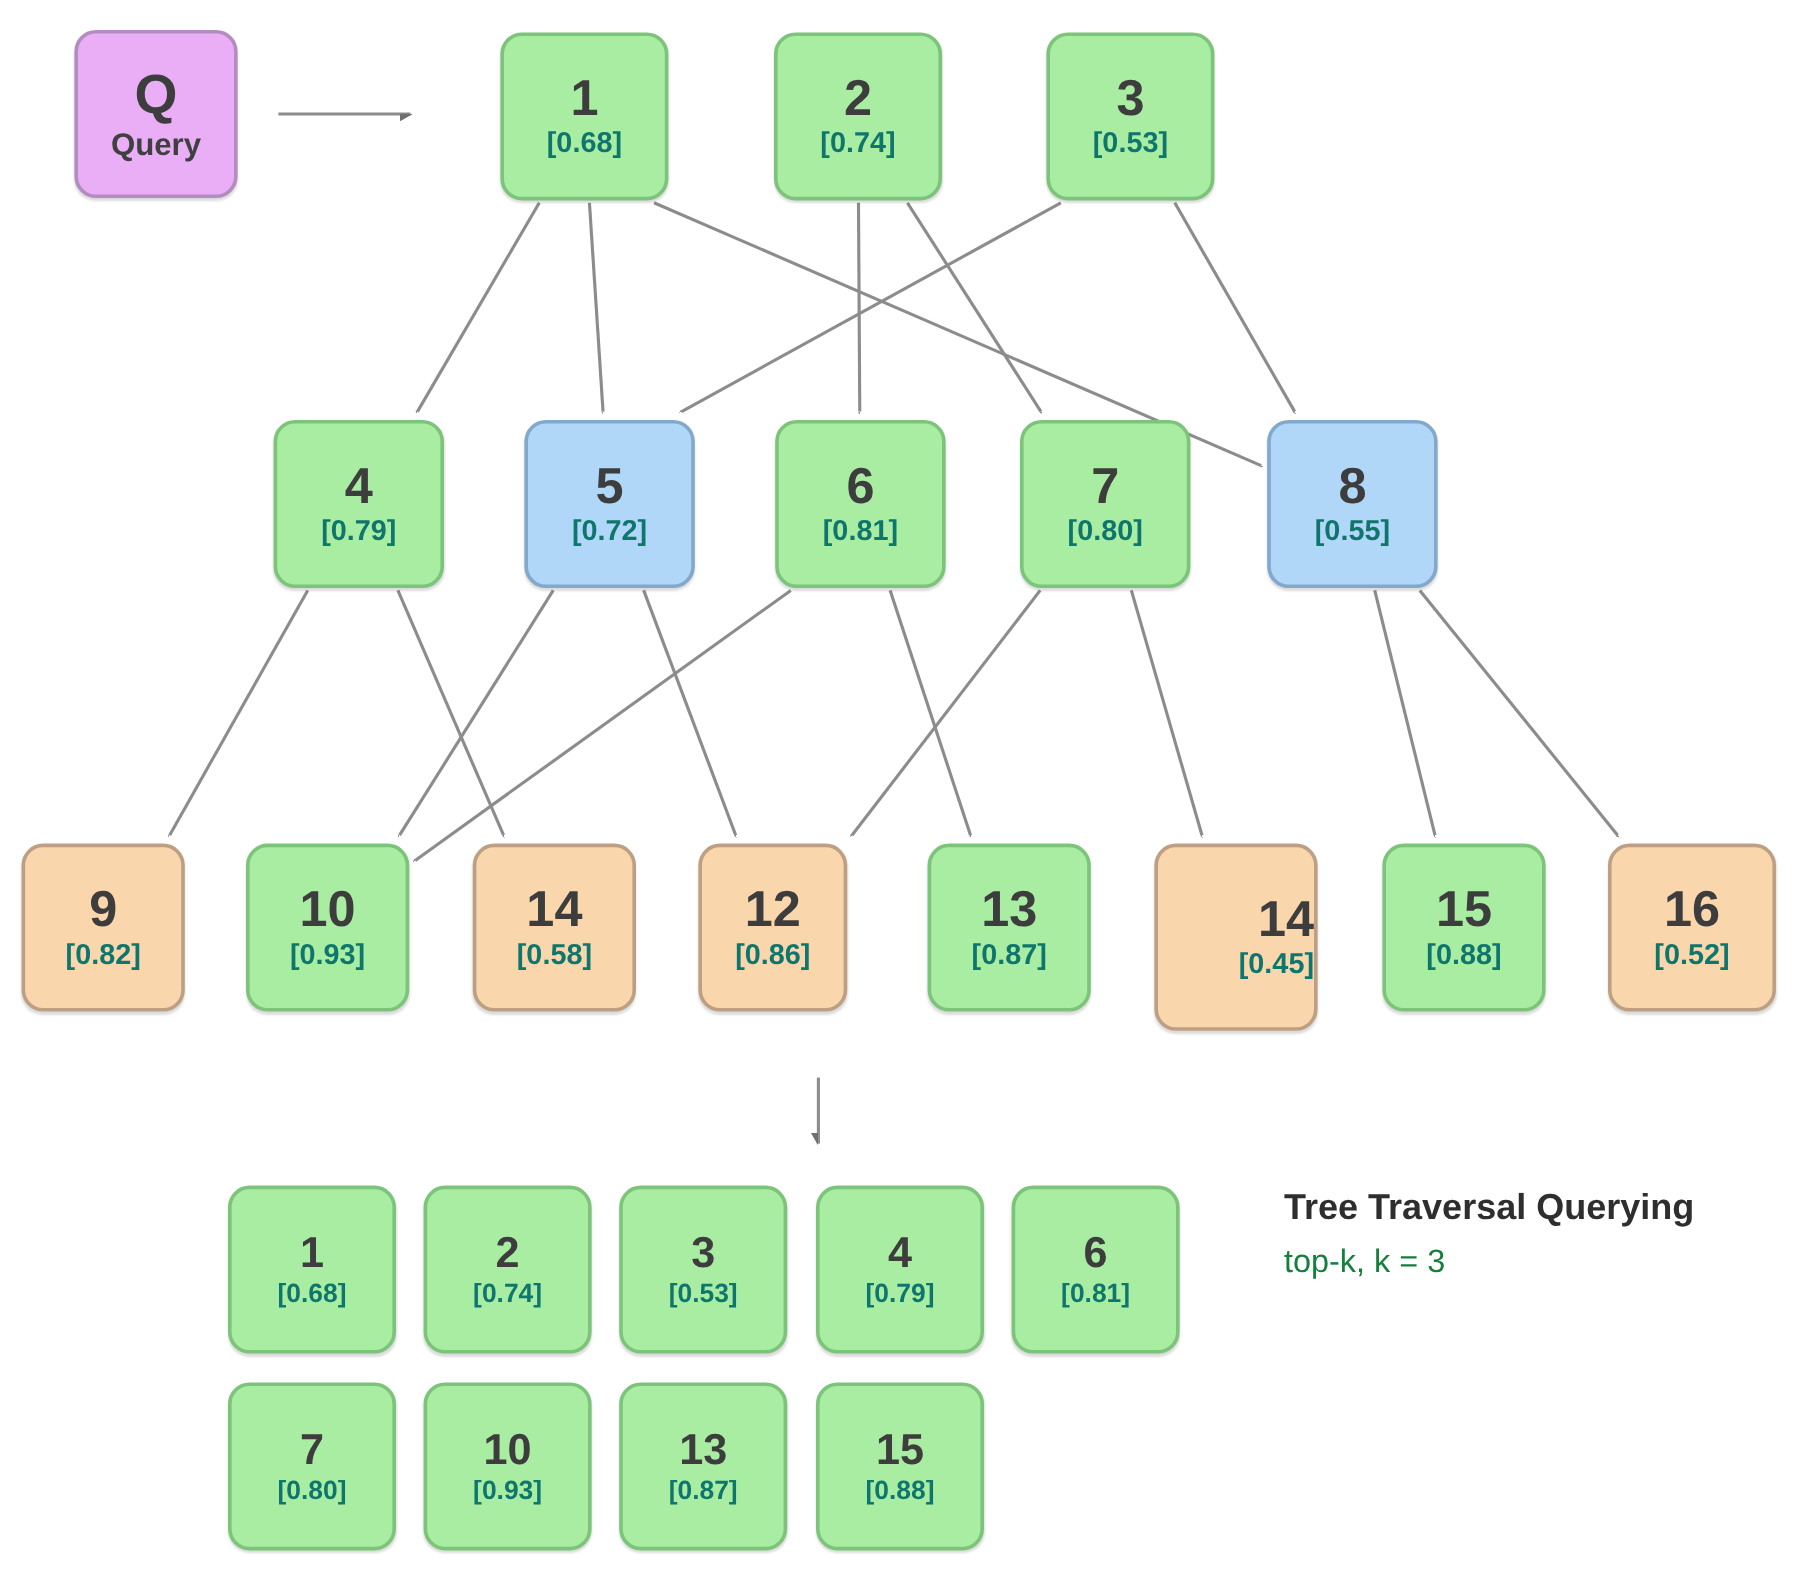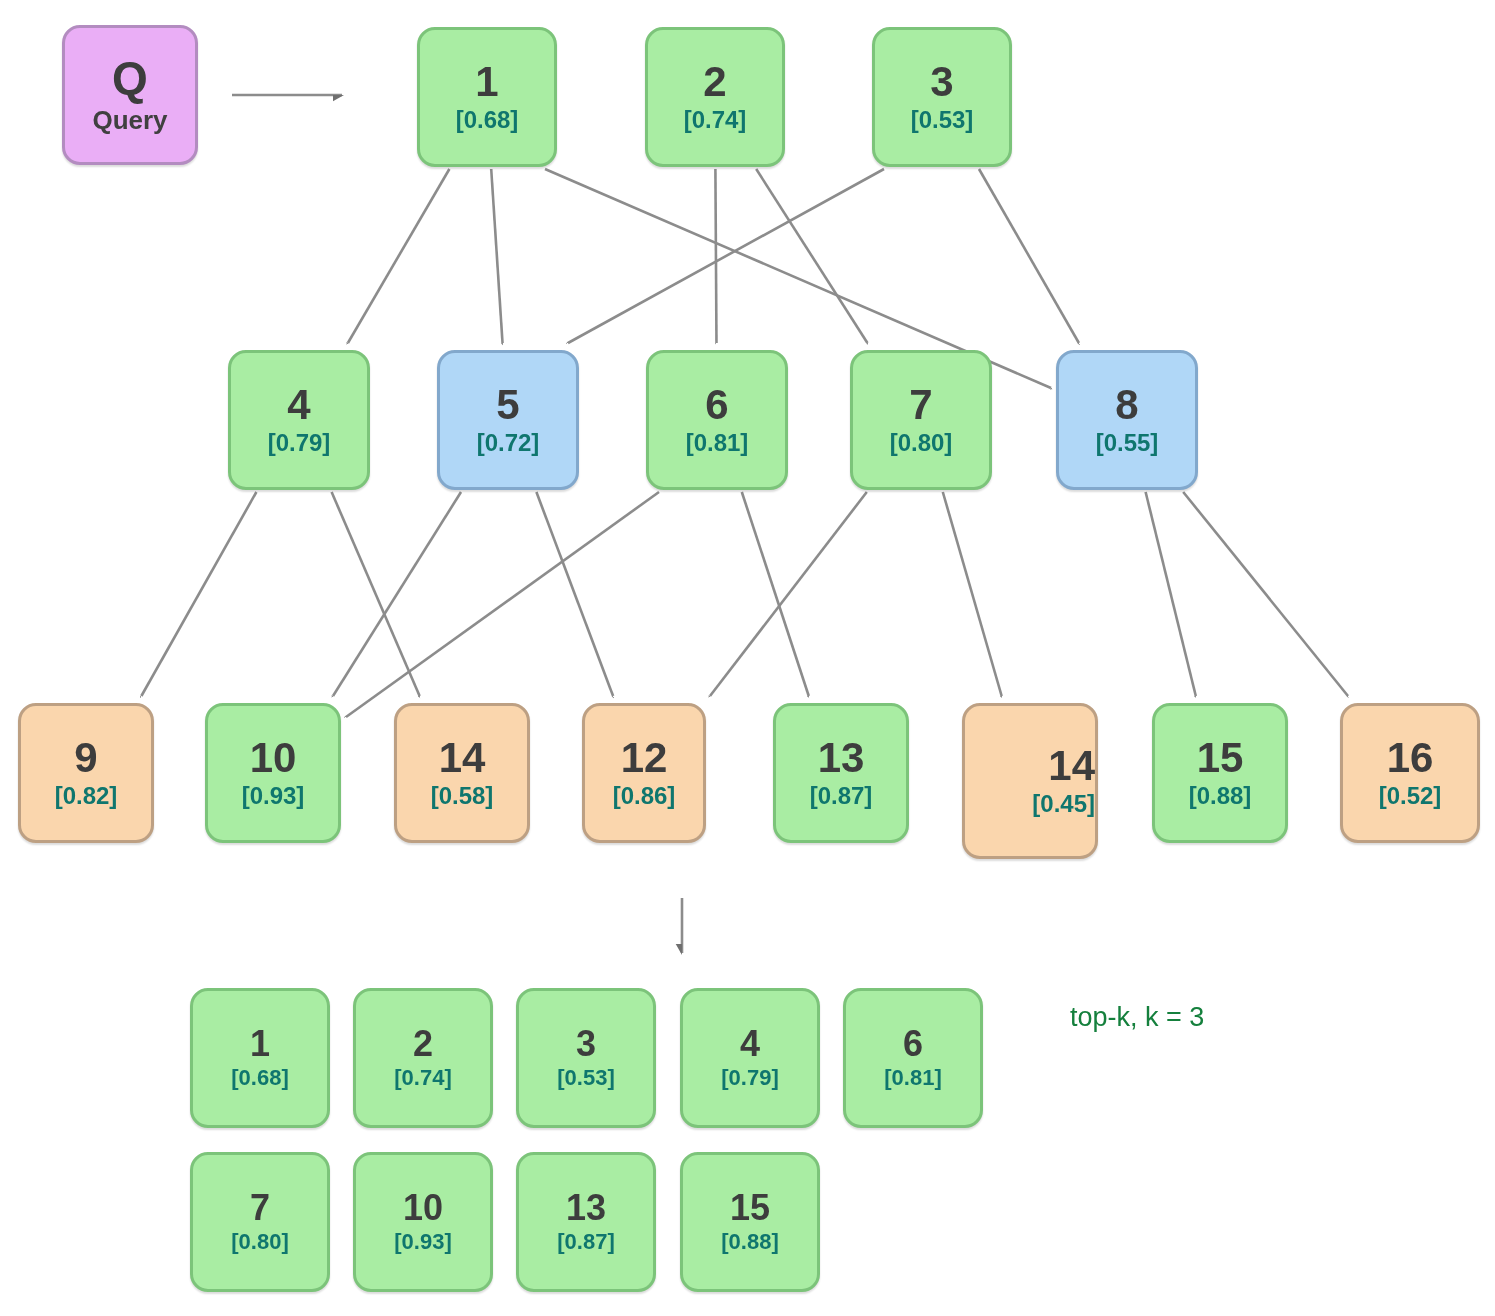--- a/index.html
+++ b/index.html
@@ -195,16 +195,17 @@
         <div class="num">13</div>
         <div class="score">[0.87]</div>
       </div>
       <div class="node green small" style="left: 680px; top: 1152px; width: 140px; height: 140px;">
         <div class="num">15</div>
         <div class="score">[0.88]</div>
       </div>
     </div>
 
   <div id="caption">
+    <div class="heading">Tree Traversal Querying</div>
     <div class="subheading">top-k, k = 3</div>
   </div>
 
 </div>
 
 </body></html>

